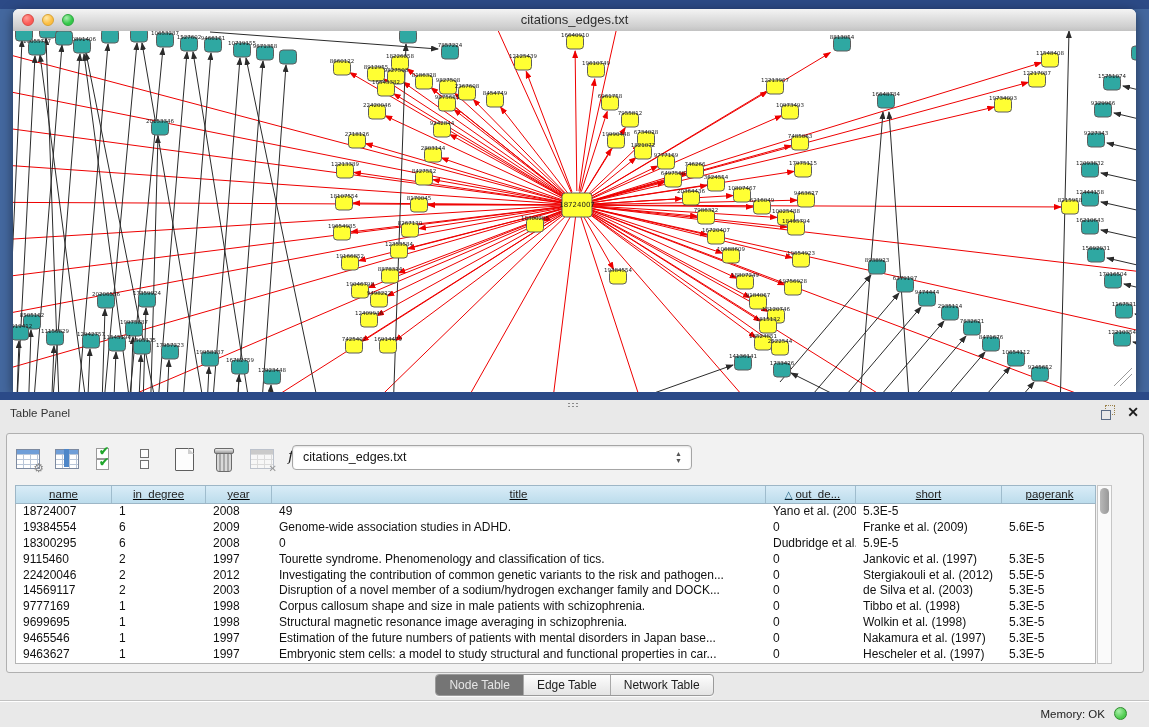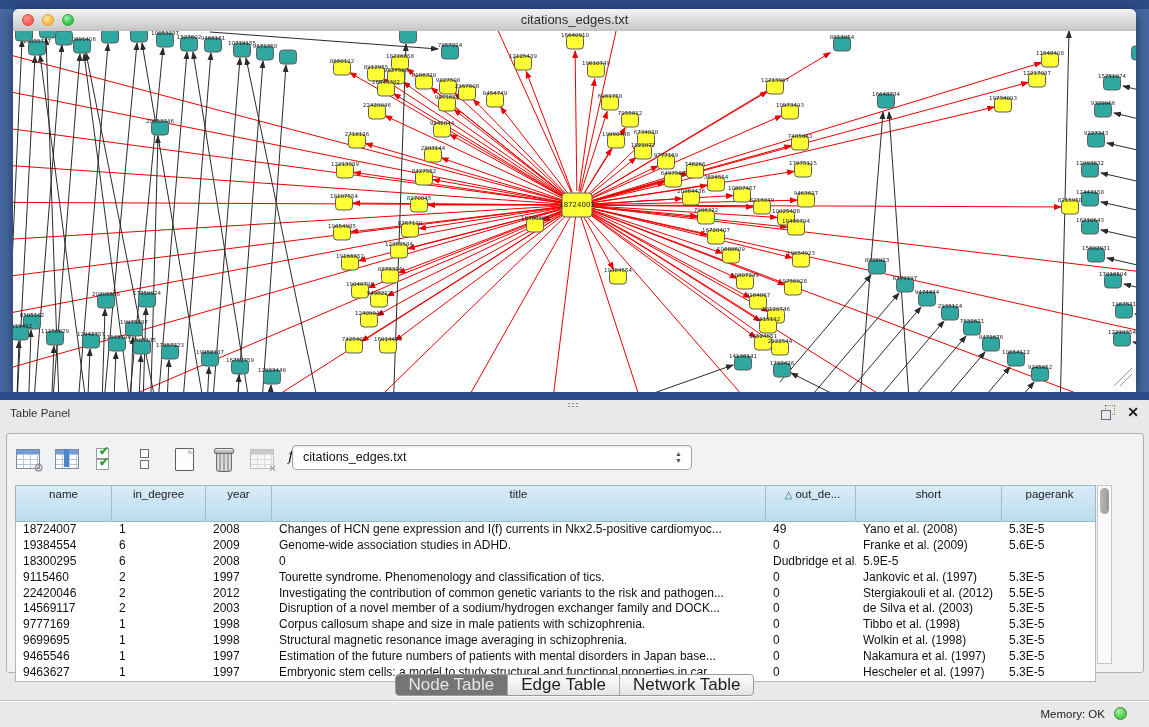--- a/index.html
+++ b/index.html
@@ -70,38 +70,38 @@
   .fx small{font-size:10px;}
   .net-select{position:absolute;left:277px;top:3px;width:398px;height:23px;background:#fff;
      border:1px solid #a5a5a5;border-radius:4px;box-shadow:inset 0 1px 2px rgba(0,0,0,.12);}
   .net-select .val{position:absolute;left:10px;top:4px;font-size:12.5px;color:#111;}
   .spinner{position:absolute;right:9px;top:4px;display:flex;flex-direction:column;line-height:7px;
      font-size:7px;color:#555;}
 
   
   .grid-table{position:absolute;left:8px;top:51px;width:1081px;}
   .thead,.trow{display:grid;grid-template-columns:96px 94px 66px 494px 90px 146px 95px;}
-  .thead{height:37px;background:linear-gradient(#d9ecf7,#bcdcec);border:1px solid #9db6c6;box-sizing:border-box;}
+  .thead{height:19px;background:linear-gradient(#d9ecf7,#bcdcec);border:1px solid #9db6c6;box-sizing:border-box;text-decoration:underline;}
   .thcell{font-size:11.5px;color:#222;text-align:center;line-height:17px;border-right:1px solid #9fbccd;
           overflow:hidden;white-space:nowrap;}
   .thcell:last-child{border-right:none;}
   .thcell .sort{color:#2a6a8a;margin-right:3px;font-size:10px;}
   .thcell.c4{text-align:center;padding-left:4px;}
   .tbody{background:#fff;border:1px solid #b5b5b5;border-top:none;}
   .trow{height:15.9px;line-height:15.9px;}
   .tcell{font-size:12px;color:#101010;padding-left:7px;overflow:hidden;white-space:nowrap;}
   .vscroll{position:absolute;left:1090px;top:51px;width:15px;height:179px;background:#fafafa;border:1px solid #c6c6c6;box-sizing:border-box;}
   .vthumb{position:absolute;left:2px;top:2px;width:9px;height:26px;border-radius:5px;
           background:linear-gradient(to right,#b9b9b9,#989898);}
 
   
   .tabs-bar{position:absolute;left:0;top:274px;width:100%;display:flex;justify-content:center;}
   .tabs{display:inline-flex;border:1px solid #9a9a9a;border-radius:4px;overflow:hidden;
         background:linear-gradient(#fdfdfd,#e4e4e4);box-shadow:0 1px 1px rgba(255,255,255,.8);}
-  .tab{padding:2px 13px;font-size:17px;color:#1d1d1d;border-right:1px solid #a8a8a8;line-height:16px;}
+  .tab{padding:2px 13px;font-size:12px;color:#1d1d1d;border-right:1px solid #a8a8a8;line-height:16px;}
   .tab:last-child{border-right:none;}
   .tab.selected{background:#757575;color:#e6e6e6;}
 
   
   .status-bar{position:absolute;left:0;top:300px;width:100%;height:27px;
      border-top:1px solid #c2c2c2;box-shadow:inset 0 1px 0 #fff;}
   .mem-label{position:absolute;right:44px;top:7px;font-size:11.5px;color:#222;}
   .mem-dot{position:absolute;right:22px;top:6px;width:13px;height:13px;border-radius:50%;
      background:radial-gradient(circle at 35% 30%,#a9f0a9,#4ecb4e 65%);border:1px solid #2e8b2e;box-sizing:border-box;}
 </style>
@@ -578,21 +578,20 @@
           <div class="thcell c3">title</div>
           <div class="thcell c4"><span class="sort">△</span>out_de...</div>
           <div class="thcell c5">short</div>
           <div class="thcell c6">pagerank</div>
         </div>
       <div class="tbody">
           <div class="trow">
             <div class="tcell c0">18724007</div>
             <div class="tcell c1">1</div>
             <div class="tcell c2">2008</div>
-            <div class="tcell c3">Changes of HCN gene expression and I(f) currents in Nkx2.5-positive cardiomyoc...</div>
             <div class="tcell c4">49</div>
             <div class="tcell c5">Yano et al. (2008)</div>
             <div class="tcell c6">5.3E-5</div>
           </div>
           <div class="trow">
             <div class="tcell c0">19384554</div>
             <div class="tcell c1">6</div>
             <div class="tcell c2">2009</div>
             <div class="tcell c3">Genome-wide association studies in ADHD.</div>
             <div class="tcell c4">0</div>

